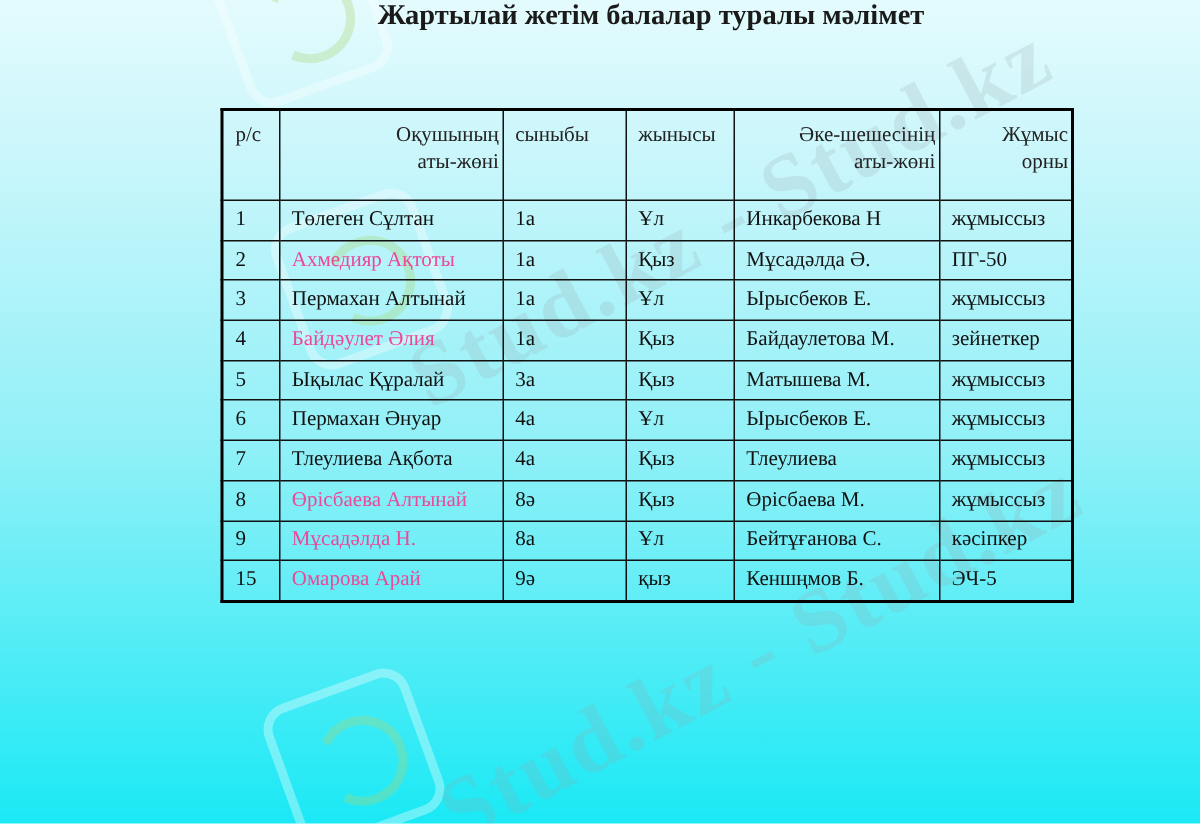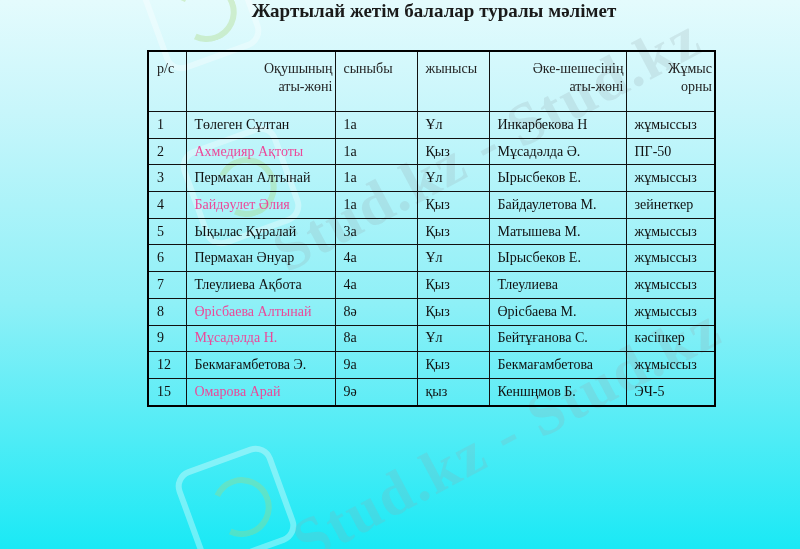--- a/index.html
+++ b/index.html
@@ -60,20 +60,21 @@
     position: absolute;
     left: 147px;
     top: 50px;
   }
   table {
     border-collapse: collapse;
     border: 2.5px solid #000;
     font-size: 14px;
     font-family: "Liberation Serif", serif;
     table-layout: fixed;
+    margin-top: 22px;
   }
   th, td {
     border: 1px solid #111;
     padding: 0 0 0 8px;
     text-align: left;
     vertical-align: middle;
     font-weight: normal;
     color: #111;
     white-space: nowrap;
     overflow: hidden;
@@ -194,28 +195,20 @@
         </tr>
         <tr>
           <td>9</td>
           <td class="faded">Мұсадәлда Н.</td>
           <td>8а</td>
           <td>Ұл</td>
           <td>Бейтұғанова С.</td>
           <td>кәсіпкер</td>
         </tr>
         <tr>
-          <td>12</td>
-          <td>Бекмағамбетова Э.</td>
-          <td>9а</td>
-          <td>Қыз</td>
-          <td>Бекмағамбетова</td>
-          <td>жұмыссыз</td>
-        </tr>
-        <tr>
           <td>15</td>
           <td class="faded">Омарова Арай</td>
           <td>9ә</td>
           <td>қыз</td>
           <td>Кеншңмов Б.</td>
           <td>ЭЧ-5</td>
         </tr>
       </tbody>
   </table>
 </div>

